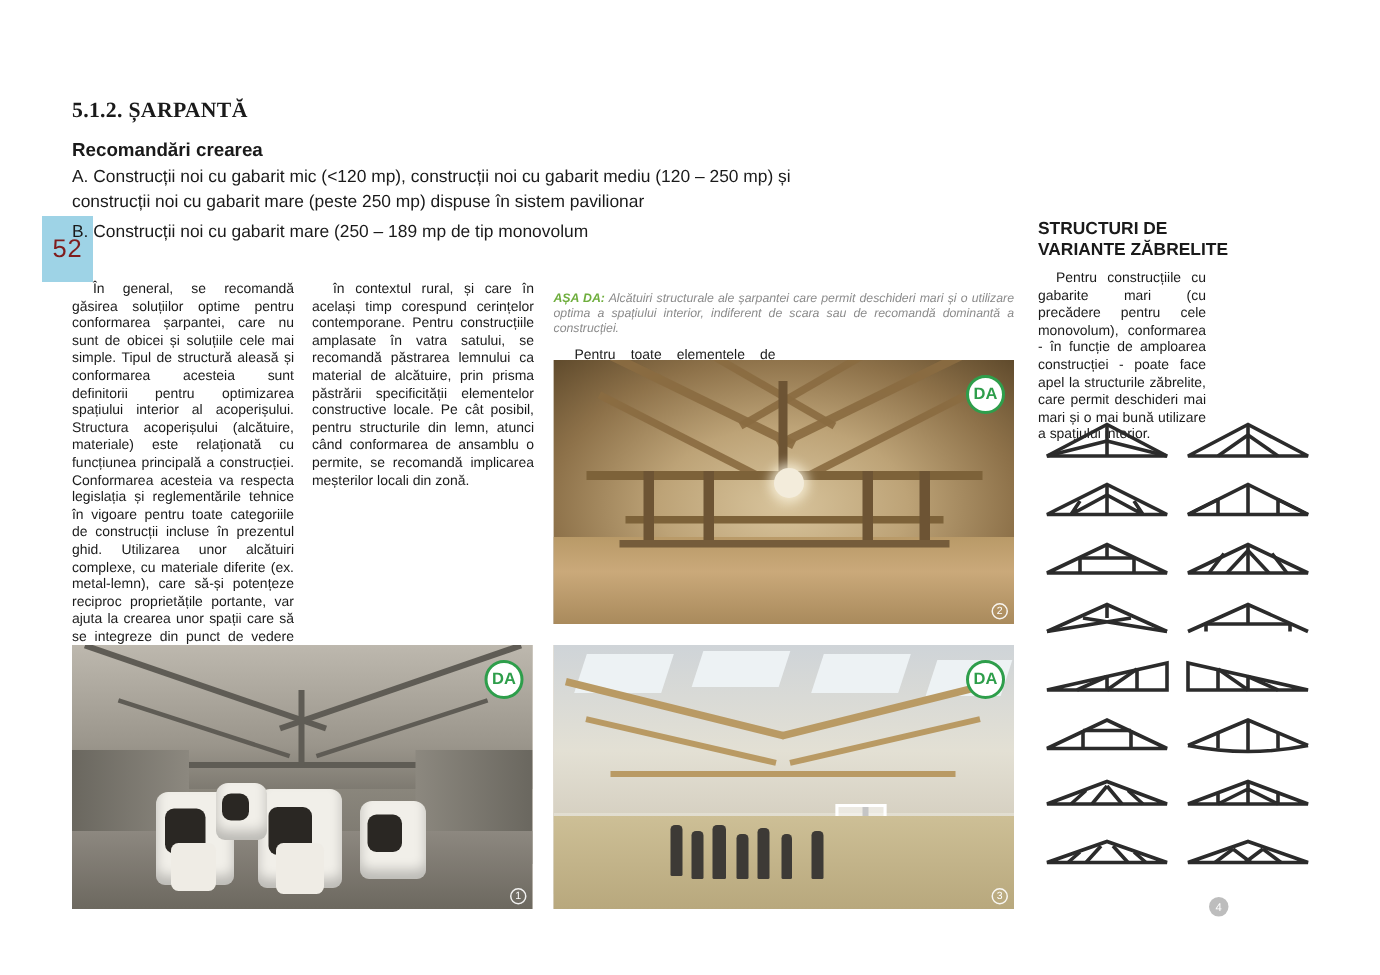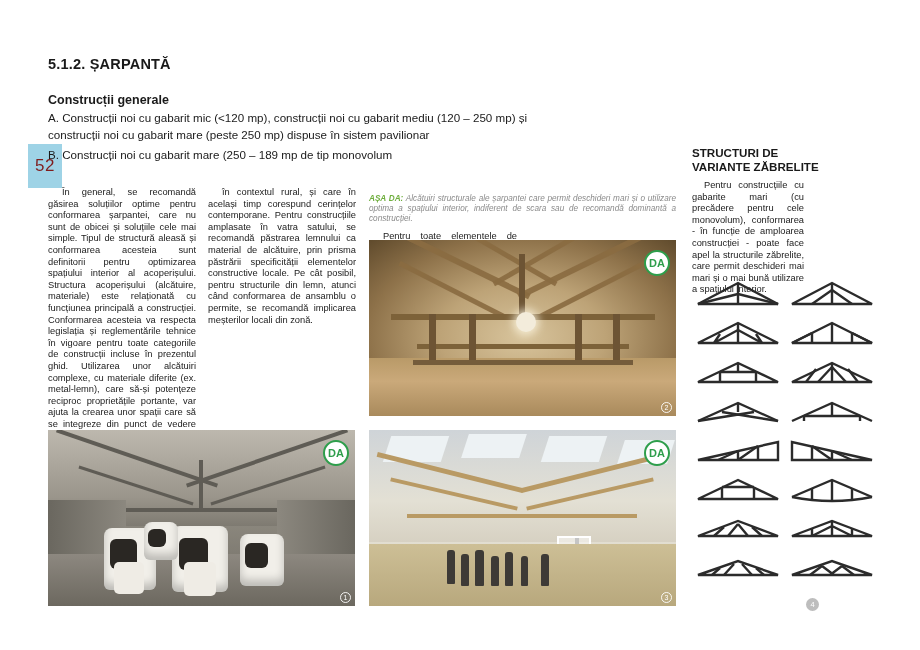--- a/index.html
+++ b/index.html
@@ -28,24 +28,25 @@
     align-items: center;
     justify-content: center;
     letter-spacing: 0.5px;
     margin-left: 28px;
   }
 
   
   .sec-title {
     position: absolute;
     left: 48px;
-    top: 56px;
+    top: 66px;
     font-size: 14.5px;
     font-weight: bold;
     letter-spacing: 0.2px;
+    font-family: Liberation Serif, serif;
   }
   .sub-title {
     position: absolute;
     left: 48px;
     top: 93px;
     font-size: 12.5px;
     font-weight: bold;
   }
   .intro {
     position: absolute;
@@ -248,21 +249,21 @@
   .person { position: absolute; background: #3d3a36; border-radius: 3px 3px 1px 1px; }
 </style>
 </head>
 <body>
 
 <div class="page-tab">
   <span>52</span>
 </div>
 
 <div class="sec-title">5.1.2. ȘARPANTĂ</div>
-<div class="sub-title">Construcții generale</div>
+<div class="sub-title">Recomandări crearea</div>
 
 <div class="intro">
   <p>A. Construcții noi cu gabarit mic (&lt;120 mp), construcții noi cu gabarit mediu (120 – 250 mp) și construcții noi cu gabarit mare (peste 250 mp) dispuse în sistem pavilionar</p>
   <p>B. Construcții noi cu gabarit mare (250 – 189 mp de tip monovolum</p>
 </div>
 
 <div class="col col-1">
   <p>În general, se recomandă găsirea soluțiilor optime pentru conformarea șarpantei, care nu sunt de obicei și soluțiile cele mai simple. Tipul de structură aleasă și conformarea acesteia sunt definitorii pentru optimizarea spațiului interior al acoperișului.
 Structura acoperișului (alcătuire, materiale) este relaționată cu funcțiunea principală a construcției.
 Conformarea acesteia va respecta legislația și reglementările tehnice în vigoare pentru toate categoriile de construcții incluse în prezentul ghid. Utilizarea unor alcătuiri complexe, cu materiale diferite (ex. metal-lemn), care să-și potențeze reciproc proprietățile portante, var ajuta la crearea unor spații care să se integreze din punct de vedere vizual</p>

